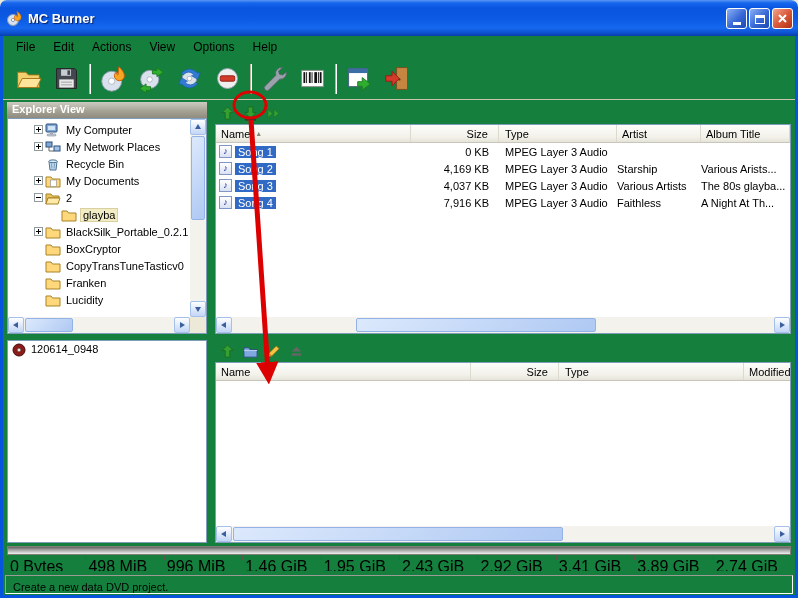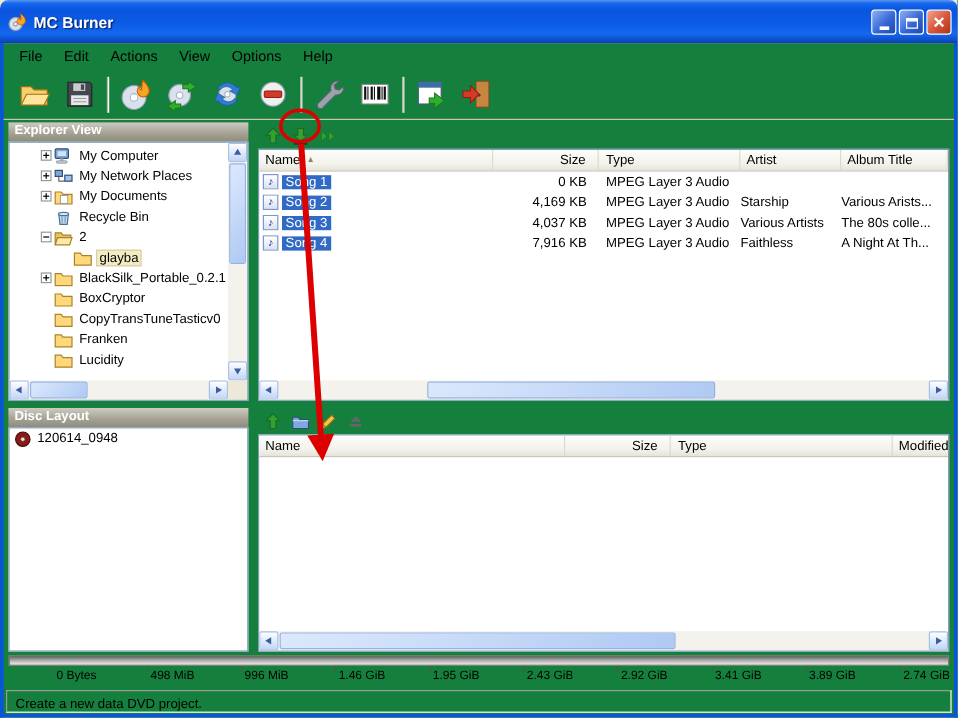--- a/index.html
+++ b/index.html
@@ -110,21 +110,21 @@
 
   
   .disc-row { display:flex; height:18px; padding:2px 2px 0 4px; }
   .disc-icon { width:15px; height:14px; flex:none; margin-right:4px; }
   .disc-icon svg { width:15px; height:14px; }
 
   
   .capacity { height:26px; flex:none; margin:1px 4px; }
   .cap-bar { height:9px; border:1px solid #7F7F77; background:linear-gradient(180deg,#636363,#A8A8A8 45%,#EFEFEF); }
   .cap-ticks { display:flex; height:16px; }
-  .cap-tick { flex:1; font-size:10px; padding:3px 0 0 3px; position:relative; white-space:nowrap; overflow:hidden;margin-left:37px; }
+  .cap-tick { flex:1; font-size:16px; padding:3px 0 0 3px; position:relative; white-space:nowrap; overflow:hidden; }
   .cap-tick::before { content:""; position:absolute; left:0; top:0; width:1px; height:5px; background:#55554D; }
 
   
   .statusbar { height:22px; flex:none; padding:2px 2px 1px 2px; }
   .status-field { height:100%; border:1px solid; border-color:#9D9C94 #FFFFFF #FFFFFF #9D9C94;
                   display:flex; align-items:flex-end; padding:0 7px; font-size:11px; }
 
   
   .annotation { position:absolute; inset:0; pointer-events:none; z-index:99; }
 </style>
@@ -277,41 +277,41 @@
               <span class="tree-icon">
                   <svg viewBox="0 0 16 14">
                     <rect x="1" y="2" width="6" height="5" fill="#7EA7D8" stroke="#2C4E79"></rect>
                     <rect x="9" y="6" width="6" height="5" fill="#9FC3EA" stroke="#2C4E79"></rect>
                     <path d="M4 7v4h5" stroke="#666" fill="none"></path>
                   </svg>
                 </span>
               <span class="tree-label">My Network Places</span>
             </div>
             <div class="tree-row">
-              <span class="gutter">
-                  <span class="expander collapsed"></span>
-                </span>
-              <span class="tree-icon">
-                  <svg viewBox="0 0 16 14">
-                    <path d="M1 3h5l1.5 2H15v8H1z" fill="#FFD87C" stroke="#A98326"></path>
-                    <rect x="5.5" y="6" width="6" height="6.5" fill="#fff" stroke="#888" stroke-width=".6"></rect>
-                  </svg>
-                </span>
-              <span class="tree-label">My Documents</span>
-            </div>
-            <div class="tree-row">
               <span class="gutter"></span>
               <span class="tree-icon">
                   <svg viewBox="0 0 16 14">
                     <path d="M4 4.5h8l-1 8.5H5z" fill="#BFD9EE" stroke="#4A7296"></path>
                     <ellipse cx="8" cy="4.3" rx="4.2" ry="1.4" fill="#DFEFFA" stroke="#4A7296"></ellipse>
                     <path d="M6.5 6.5l.4 5M9.5 6.5l-.4 5" stroke="#4A7296" stroke-width=".6"></path>
                   </svg>
                 </span>
               <span class="tree-label">Recycle Bin</span>
+            </div>
+            <div class="tree-row">
+              <span class="gutter">
+                  <span class="expander collapsed"></span>
+                </span>
+              <span class="tree-icon">
+                  <svg viewBox="0 0 16 14">
+                    <path d="M1 3h5l1.5 2H15v8H1z" fill="#FFD87C" stroke="#A98326"></path>
+                    <rect x="5.5" y="6" width="6" height="6.5" fill="#fff" stroke="#888" stroke-width=".6"></rect>
+                  </svg>
+                </span>
+              <span class="tree-label">My Documents</span>
             </div>
             <div class="tree-row">
               <span class="gutter">
                   <span class="expander"></span>
                 </span>
               <span class="tree-icon">
                   <svg viewBox="0 0 16 14">
                     <path d="M1 3h5l1.5 2H14v2H3l-2 6z" fill="#E8C35E" stroke="#A98326"></path>
                     <path d="M3 7h12l-2 6H1z" fill="#FFE9A8" stroke="#A98326"></path>
                   </svg>
@@ -450,21 +450,21 @@
               <span class="c-album">Various Arists...</span>
             </div>
             <div class="lv-row">
               <span class="c-name">
                   <span class="note-icon">♪</span>
                   <span class="sel">Song 3</span>
                 </span>
               <span class="c-size">4,037 KB</span>
               <span class="c-type">MPEG Layer 3 Audio</span>
               <span class="c-artist">Various Artists</span>
-              <span class="c-album">The 80s colle...</span>
+              <span class="c-album">The 80s glayba...</span>
             </div>
             <div class="lv-row">
               <span class="c-name">
                   <span class="note-icon">♪</span>
                   <span class="sel">Song 4</span>
                 </span>
               <span class="c-size">7,916 KB</span>
               <span class="c-type">MPEG Layer 3 Audio</span>
               <span class="c-artist">Faithless</span>
               <span class="c-album">A Night At Th...</span>
@@ -476,21 +476,20 @@
               </div>
             <div class="sb-thumb" style="left:140px;width:240px;"></div>
             <div class="sb-btn right">
                 <span class="arr right"></span>
               </div>
           </div>
         </div>
       </div>
 
       <div class="panel">
-        <div class="panel-hdr">Disc Layout</div>
         <div class="box">
           <div class="disc-row">
             <span class="disc-icon">
               <svg viewBox="0 0 15 14">
                   <circle cx="7" cy="7" r="6" fill="#8B1A1A" stroke="#4A0B0B"></circle>
                   <circle cx="7" cy="7" r="1.7" fill="#ECE9D8" stroke="#555" stroke-width=".5"></circle>
                 </svg>
             </span>
             <span class="disc-label">120614_0948</span>
           </div>

